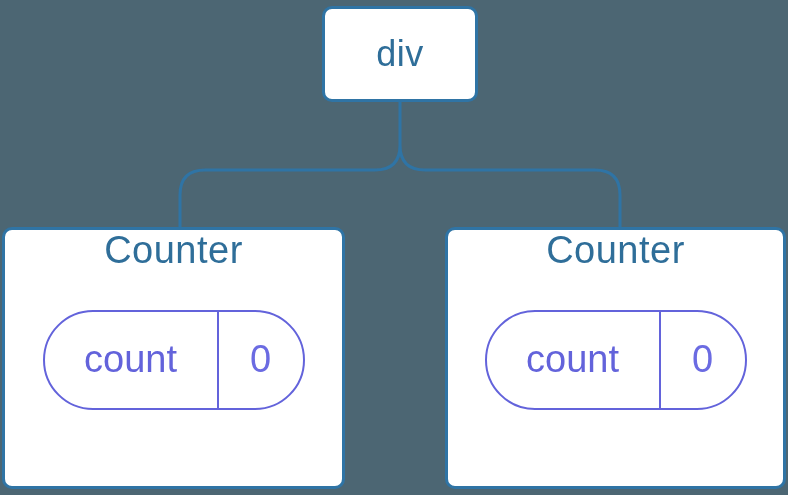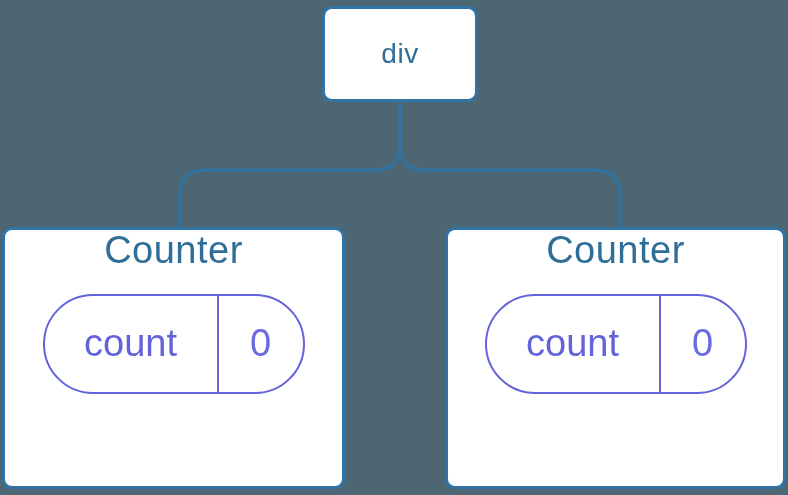--- a/index.html
+++ b/index.html
@@ -33,42 +33,42 @@
     left: 322px;
     top: 6px;
     width: 156px;
     height: 96px;
     display: flex;
     align-items: center;
     justify-content: center;
   }
   .root-label {
     color: #2F6E99;
-    font-size: 28px;
+    font-size: 36px;
     letter-spacing: 0.5px;
   }
   .card {
     top: 227px;
     width: 343px;
     height: 262px;
     display: flex;
     flex-direction: column;
     align-items: center;
     box-sizing: border-box;
   }
   .card-left  { left: 2px; }
   .card-right { left: 445px; width: 341px; }
   .card-title {
     color: #2F6E99;
     font-size: 38px;
     letter-spacing: 0.5px;
     line-height: 1.1;
   }
   .state-pill {
-    margin-top: 22px;
+    margin-top: 38px;
     width: 262px;
     height: 100px;
     border: 2.5px solid #6363DB;
     border-radius: 50px;
     box-sizing: border-box;
     display: flex;
     align-items: stretch;
     overflow: hidden;
     background: #FFFFFF;
   }

